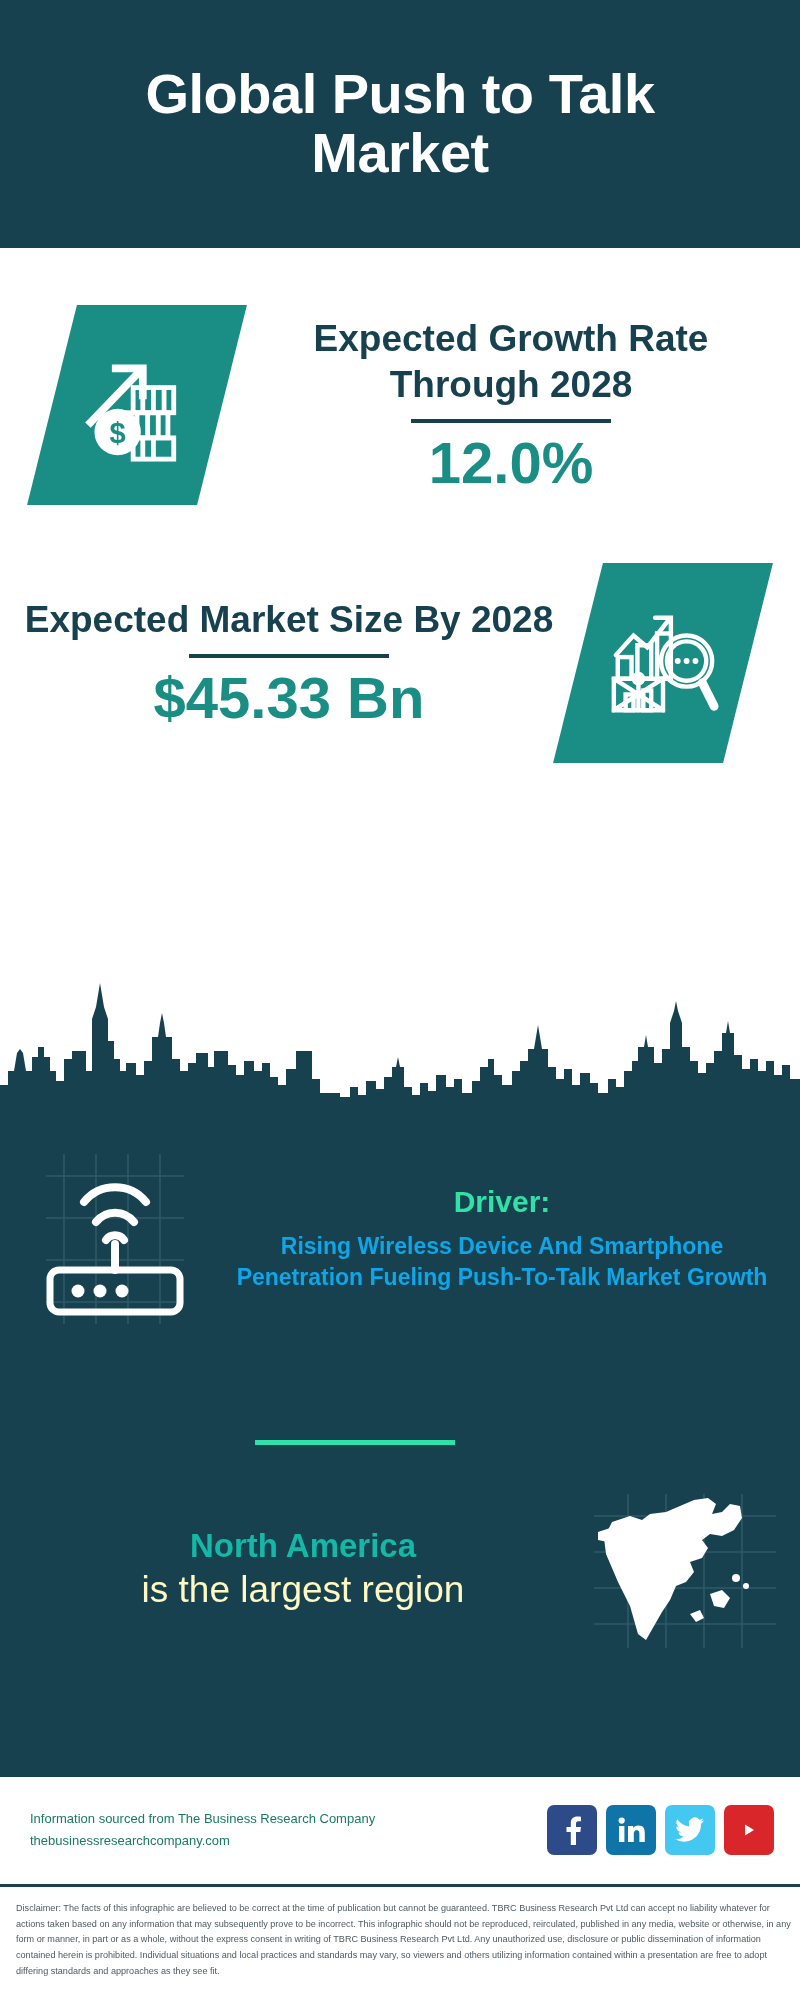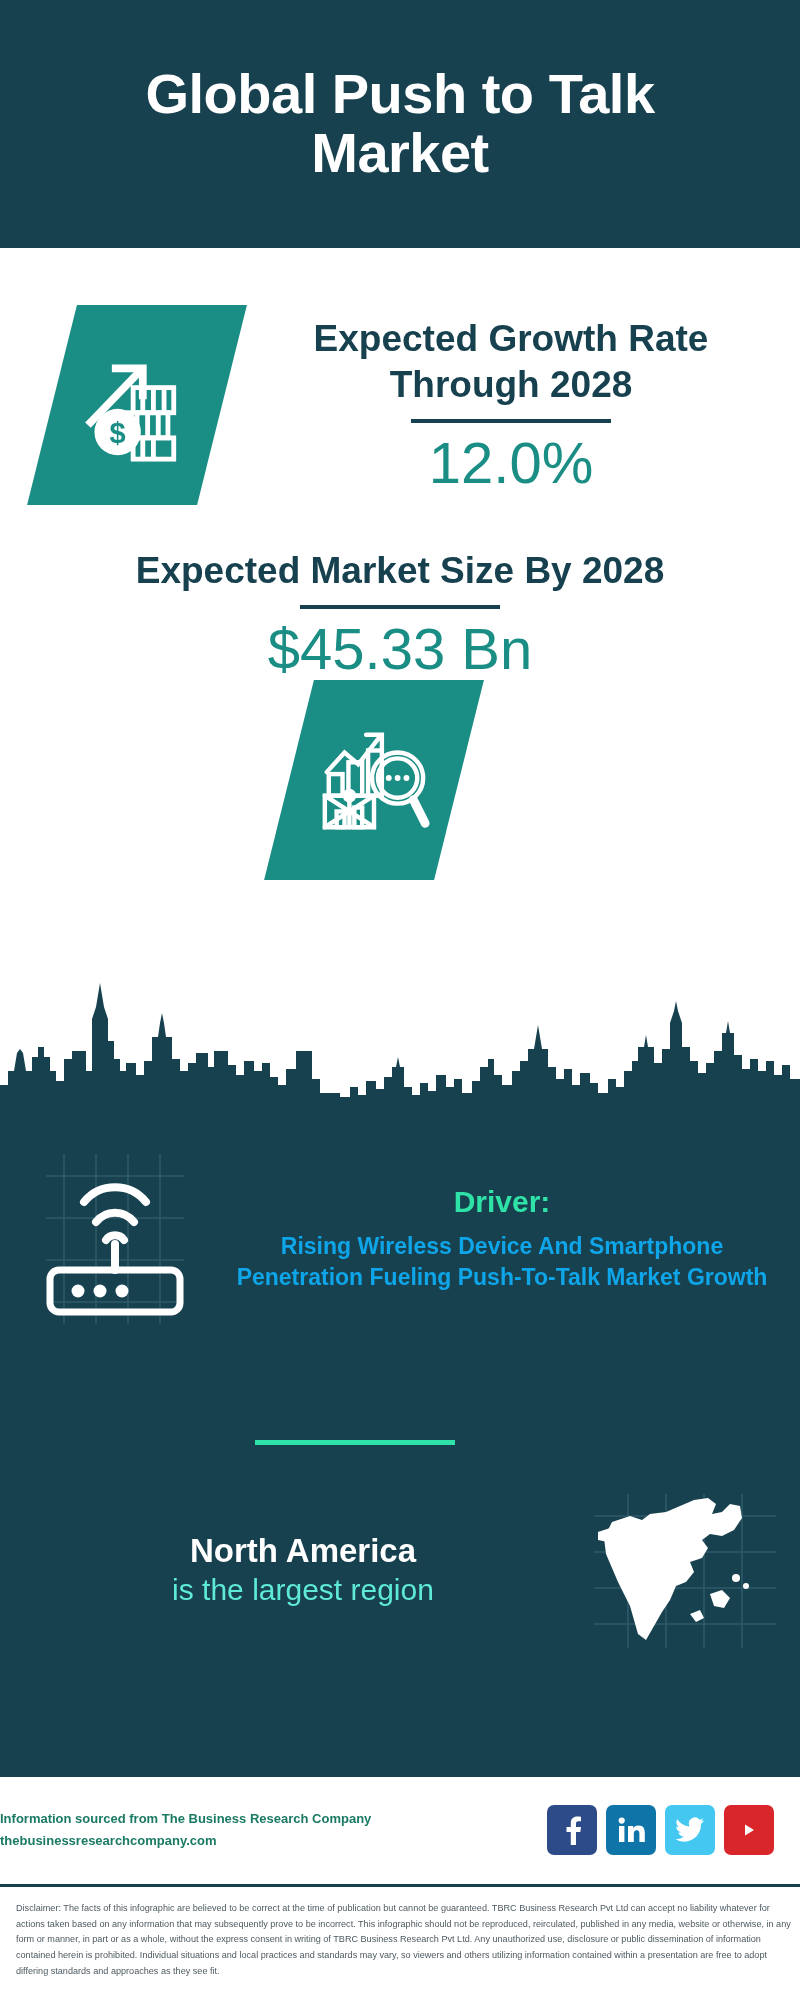--- a/index.html
+++ b/index.html
@@ -27,40 +27,40 @@
     letter-spacing:-0.5px;
     padding:0 70px;
     max-width:720px;
   }
 
   
   .stats { position:absolute; left:0; top:248px; width:800px; height:740px; background:#ffffff; }
 
   .stat-row { position:absolute; width:800px; display:flex; align-items:center; }
   .stat-row-1 { top:42px; height:230px; }
-  .stat-row-2 { top:300px; height:230px;flex-direction:column; }
+  .stat-row-2 { top:300px; height:230px; }
 
   .badge {
     width:170px; height:200px;
     background:#1a8d84;
     transform:skewX(-14deg);
     display:flex; align-items:center; justify-content:center;
     flex:0 0 auto;
   }
   .badge-inner { transform:skewX(14deg); display:flex; align-items:center; justify-content:center; }
 
   .stat-text { flex:1 1 auto; text-align:center; padding:0 18px; }
   .stat-label {
     font-size:37px; font-weight:bold; color:#17414f; line-height:1.22;
   }
   .stat-divider {
     width:200px; height:4px; background:#17414f; margin:12px auto 10px auto;
   }
   .stat-value {
-    font-size:58px; font-weight:normal; color:#1a8d84; line-height:1.05;
+    font-size:58px; font-weight:bold; color:#1a8d84; line-height:1.05;
   }
 
   .row1-badge { margin-left:52px; }
   .row2-badge { margin-right:52px; }
 
   
   .skyline { position:absolute; left:0; top:975px; width:800px; height:130px; display:block; }
 
   
   .dark-panel {
@@ -78,31 +78,31 @@
     color:#0ea5e9; font-size:23px; font-weight:bold; line-height:1.33;
   }
 
   .mint-rule {
     position:absolute; left:255px; top:340px; width:200px; height:5px;
     background:#2fe3a8;
   }
 
   .region-block { position:absolute; left:0; top:390px; width:800px; display:flex; align-items:center; }
   .region-text { flex:1 1 auto; text-align:center; padding-left:36px; }
-  .region-name { color:#ffffff; font-size:33px; font-weight:bold; line-height:1.2; }
-  .region-sub { color:#5eead4; font-size:30px; line-height:1.3; }
+  .region-name { color:#14b8a6; font-size:33px; font-weight:bold; line-height:1.2; }
+  .region-sub { color:#fef9c3; font-size:37px; line-height:1.3; }
   .region-map { width:230px; flex:0 0 auto; display:flex; justify-content:center; }
 
   
   .source-bar {
     position:absolute; left:0; top:1777px; width:800px; height:105px;
     background:#ffffff;
     display:flex; align-items:center;
   }
-  .source-text { flex:1 1 auto;font-weight:bold; }
+  .source-text { padding-left:30px; flex:1 1 auto; }
   .source-line {
     color:#1a7a63; font-size:13px; line-height:1.65;
   }
   .social { display:flex; gap:9px; padding-right:26px; flex:0 0 auto; }
   .social-icon {
     width:50px; height:50px; border-radius:7px;
     display:flex; align-items:center; justify-content:center;
   }
   .sc-fb { background:#2d4b89; }
   .sc-li { background:#0f74a8; }

